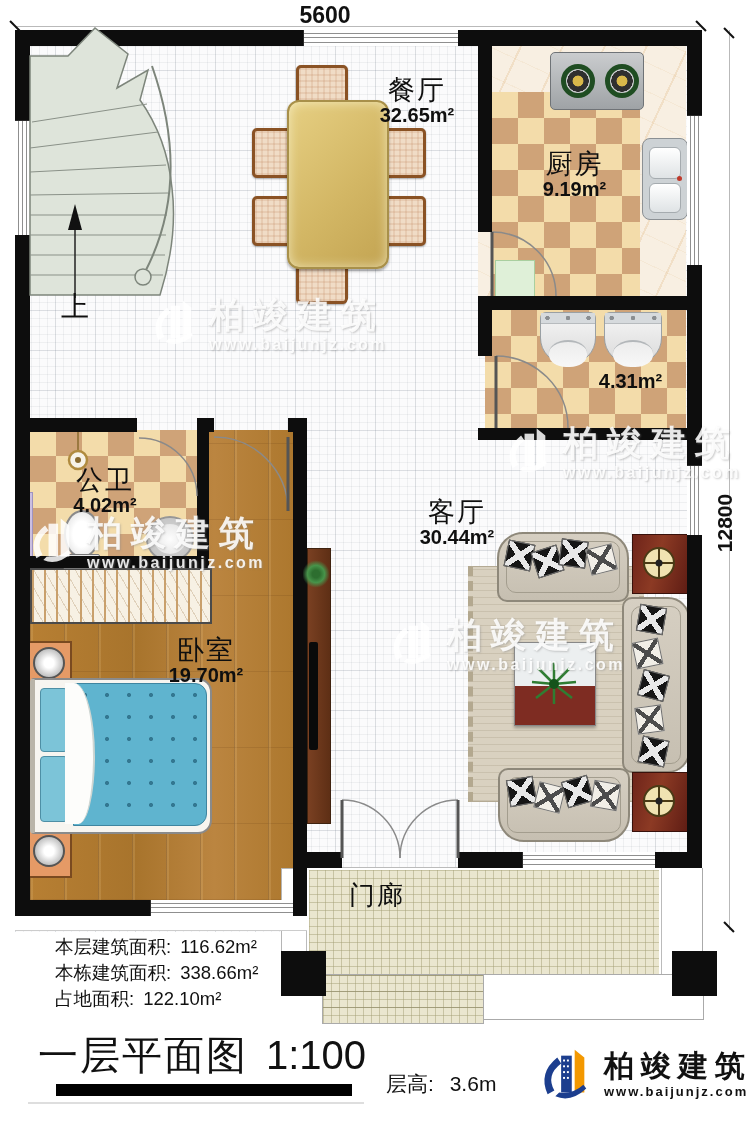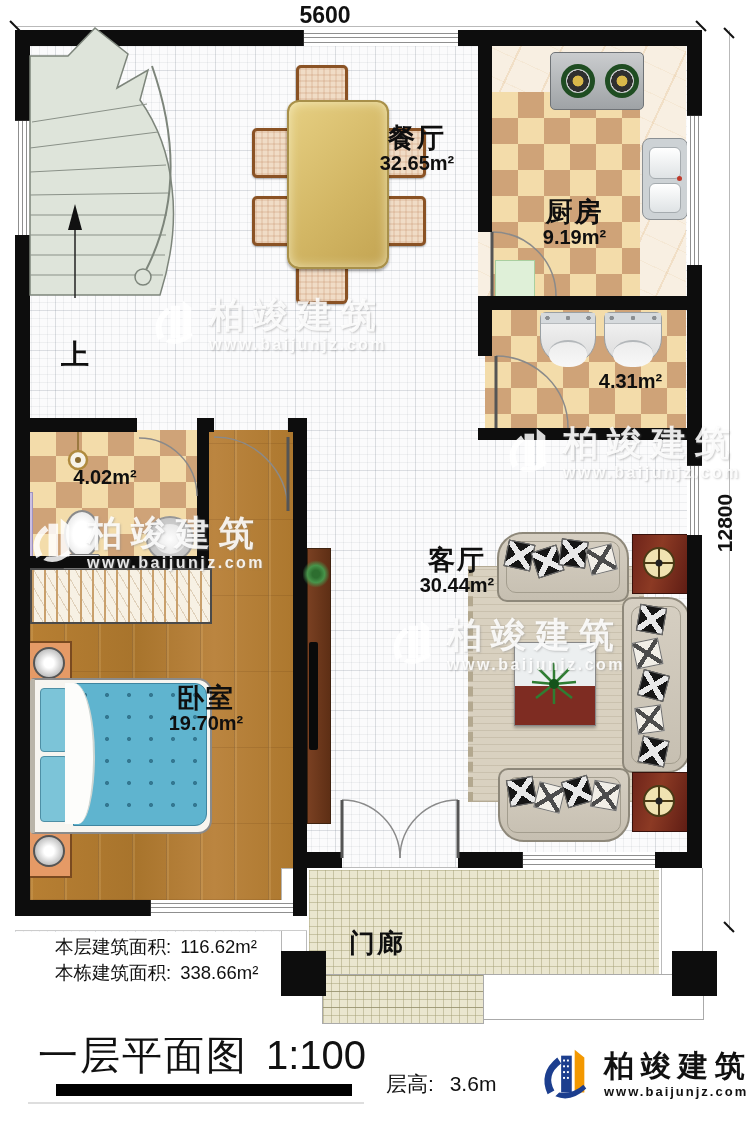--- a/index.html
+++ b/index.html
@@ -58,21 +58,21 @@
   .washer{position:absolute;background:linear-gradient(#f6f6f6,#dadada);
     border:1px solid #9aa0a4;border-radius:6px 6px 26px 26px;}
   .washer .drum{margin:16px auto 0;width:72%;height:50%;border-top:2px solid #b3b7ba;
     border-radius:50% 50% 45% 45%;background:linear-gradient(#ececec,#f8f8f8);}
   .washer .panel{height:10px;border-bottom:1px solid #b7bbbe;background:
     radial-gradient(circle 2px at 12% 50%,#8a8e92 2px,transparent 2.5px),
     radial-gradient(circle 2px at 50% 50%,#8a8e92 2px,transparent 2.5px),
     radial-gradient(circle 2px at 88% 50%,#8a8e92 2px,transparent 2.5px),#d6dadd;}
   
   .room-label{position:absolute;text-align:center;color:#0f0f0f;z-index:60;}
-  .room-name{font-size:27px;font-weight:700;letter-spacing:2px;line-height:1.05;margin-top:48px;}
+  .room-name{font-size:27px;font-weight:400;letter-spacing:2px;line-height:1.05;}
   .room-area{font-size:20px;font-weight:700;}
   .dim{position:absolute;font-weight:700;color:#111;text-align:center;z-index:70;}
   .watermark{position:absolute;display:flex;align-items:center;gap:9px;z-index:50;
     color:rgba(255,255,255,.88);text-shadow:1px 1px 2px rgba(140,140,140,.45);pointer-events:none;}
   .wm-name{font-size:35px;font-weight:700;letter-spacing:9px;white-space:nowrap;}
   .wm-site{font-size:16px;font-weight:700;letter-spacing:2.5px;margin-top:-3px;white-space:nowrap;}
   
   .stats{position:absolute;left:55px;top:934px;font-size:18.5px;line-height:26px;font-weight:500;}
   .stats .v{margin-left:9px;}
   .title{position:absolute;left:38px;top:1028px;font-size:40px;font-weight:400;letter-spacing:2px;}
@@ -308,20 +308,21 @@
   <div class="room-area">32.65m²</div>
 </div>
 <div class="room-label" style="left:512px;top:150px;width:125px;">
   <div class="room-name">厨房</div>
   <div class="room-area">9.19m²</div>
 </div>
 <div class="room-label" style="left:568px;top:370px;width:125px;">
   <div class="room-area">4.31m²</div>
 </div>
 <div class="room-label" style="left:45px;top:466px;width:120px;">
+  <div class="room-name">公卫</div>
   <div class="room-area">4.02m²</div>
 </div>
 <div class="room-label" style="left:142px;top:636px;width:128px;">
   <div class="room-name">卧室</div>
   <div class="room-area">19.70m²</div>
 </div>
 <div class="room-label" style="left:392px;top:498px;width:130px;">
   <div class="room-name">客厅</div>
   <div class="room-area">30.44m²</div>
 </div>
@@ -340,20 +341,23 @@
 <div class="abs" style="left:722px;top:926px;width:14px;height:2px;background:#111;transform:rotate(45deg);"></div>
 <div class="dim" style="left:270px;top:2px;width:110px;font-size:23px;">5600</div>
 <div class="dim" style="left:692px;top:512px;width:64px;height:22px;font-size:21px;transform:rotate(-90deg);">12800</div>
 
 <div class="stats">
   <div>
     <span>本层建筑面积:</span><span class="v">116.62m²</span>
   </div>
   <div>
     <span>本栋建筑面积:</span><span class="v">338.66m²</span>
+  </div>
+  <div>
+    <span>占地面积:</span><span class="v">122.10m²</span>
   </div>
 </div>
 
 <div class="title">
   <span>一层平面图</span><span class="scale">1:100</span>
 </div>
 <div class="abs" style="left:56px;top:1084px;width:296px;height:12px;background:#000;"></div>
 <div class="abs" style="left:28px;top:1102px;width:336px;height:2px;background:#dedede;"></div>
 
 <div class="abs" style="left:386px;top:1070px;font-size:21px;">

